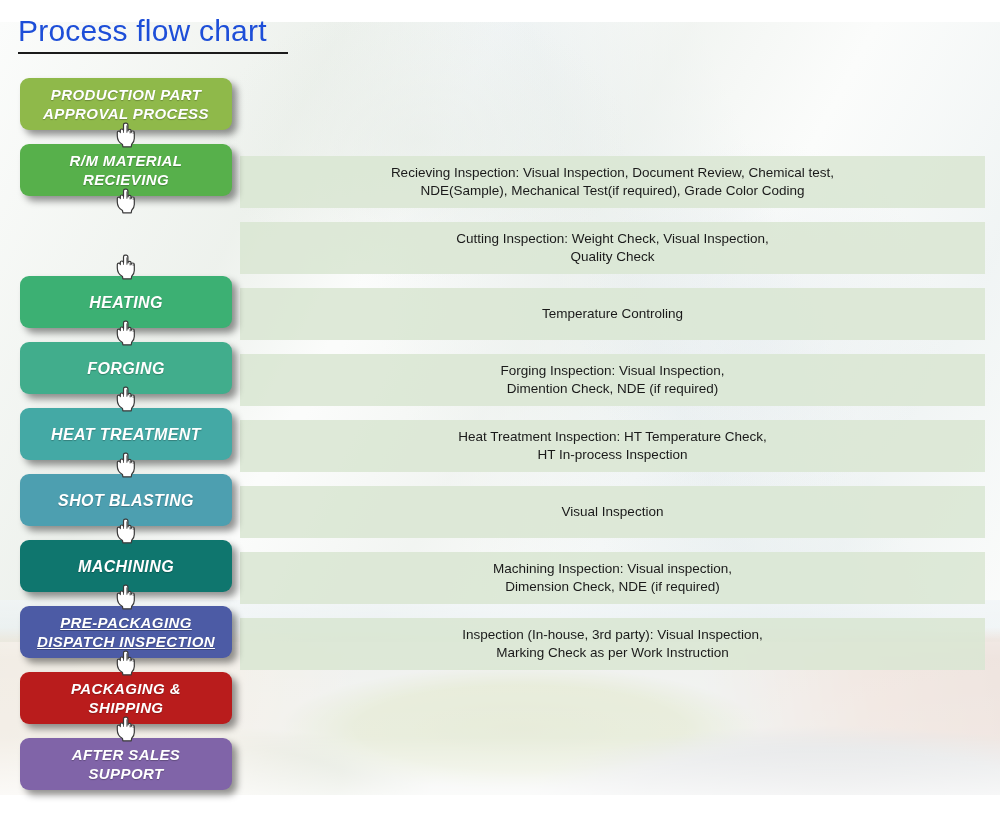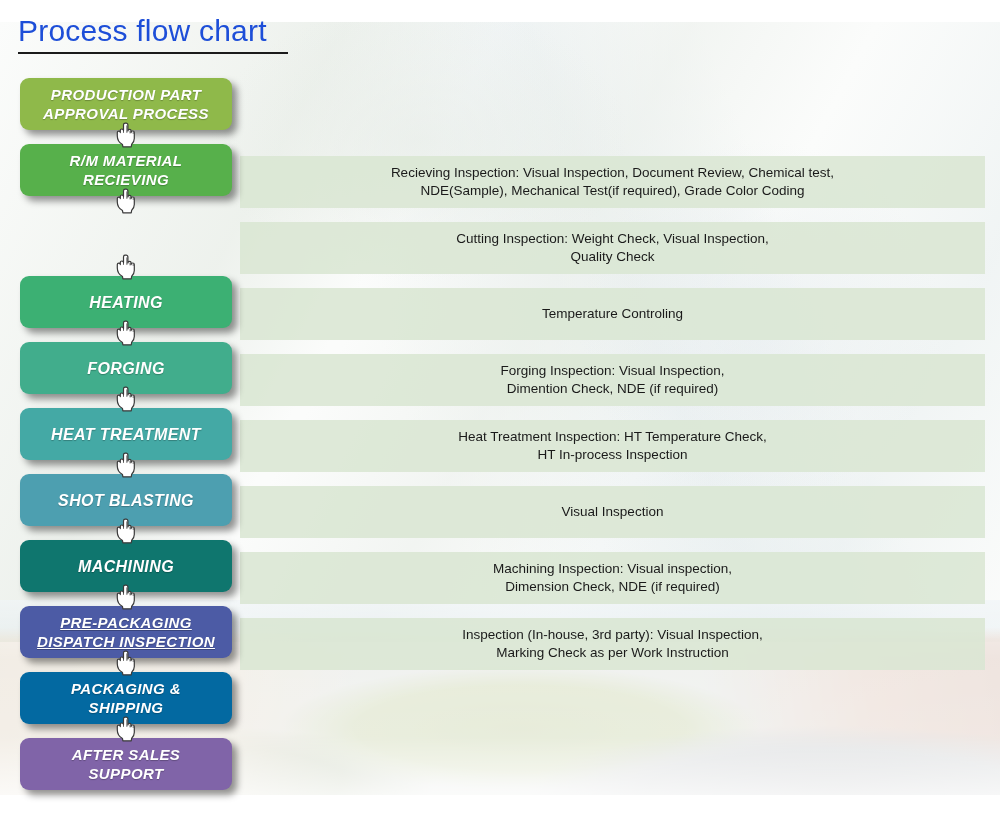--- a/index.html
+++ b/index.html
@@ -280,21 +280,21 @@
 <svg width="28" height="26" viewBox="0 0 28 26" xmlns="http://www.w3.org/2000/svg">
   <path d="M13.3 1.2c-1.0 0-1.8 0.8-1.8 1.8v5.6c0-0.9-0.7-1.6-1.6-1.6S8.3 7.7 8.3 8.6v2.0
            c0-0.8-0.7-1.5-1.5-1.5s-1.5 0.7-1.5 1.5v3.4c0 4.0 2.4 7.0 5.2 8.6l0.4 2.2h8.3l0.5-2.6
            c1.6-1.4 2.6-3.3 2.6-5.6V10.6c0-0.9-0.7-1.6-1.6-1.6s-1.6 0.7-1.6 1.6V9.0
            c0-0.9-0.7-1.6-1.6-1.6s-1.6 0.7-1.6 1.6V3.0c0-1.0-0.8-1.8-1.8-1.8z" fill="#ffffff" stroke="#3a3a3a" stroke-width="1.2" stroke-linejoin="round"></path>
   <path d="M11.5 10.4V3.0M14.9 10.4V3.8M18.1 11.0V9.2M21.2 11.4V10.6" stroke="#3a3a3a" stroke-width="1.0" stroke-linecap="round" fill="none" opacity="0.85"></path>
 </svg>
       </div>
     </div>
     <div class="row">
-      <div class="stage-box nowrap-break two-line" style="background: #0369a1;">PACKAGING &amp;
+      <div class="stage-box nowrap-break two-line" style="background: #b91c1c;">PACKAGING &amp;
 SHIPPING</div>
       <div class="connector">
 <svg width="28" height="26" viewBox="0 0 28 26" xmlns="http://www.w3.org/2000/svg">
   <path d="M13.3 1.2c-1.0 0-1.8 0.8-1.8 1.8v5.6c0-0.9-0.7-1.6-1.6-1.6S8.3 7.7 8.3 8.6v2.0
            c0-0.8-0.7-1.5-1.5-1.5s-1.5 0.7-1.5 1.5v3.4c0 4.0 2.4 7.0 5.2 8.6l0.4 2.2h8.3l0.5-2.6
            c1.6-1.4 2.6-3.3 2.6-5.6V10.6c0-0.9-0.7-1.6-1.6-1.6s-1.6 0.7-1.6 1.6V9.0
            c0-0.9-0.7-1.6-1.6-1.6s-1.6 0.7-1.6 1.6V3.0c0-1.0-0.8-1.8-1.8-1.8z" fill="#ffffff" stroke="#3a3a3a" stroke-width="1.2" stroke-linejoin="round"></path>
   <path d="M11.5 10.4V3.0M14.9 10.4V3.8M18.1 11.0V9.2M21.2 11.4V10.6" stroke="#3a3a3a" stroke-width="1.0" stroke-linecap="round" fill="none" opacity="0.85"></path>
 </svg>
       </div>

